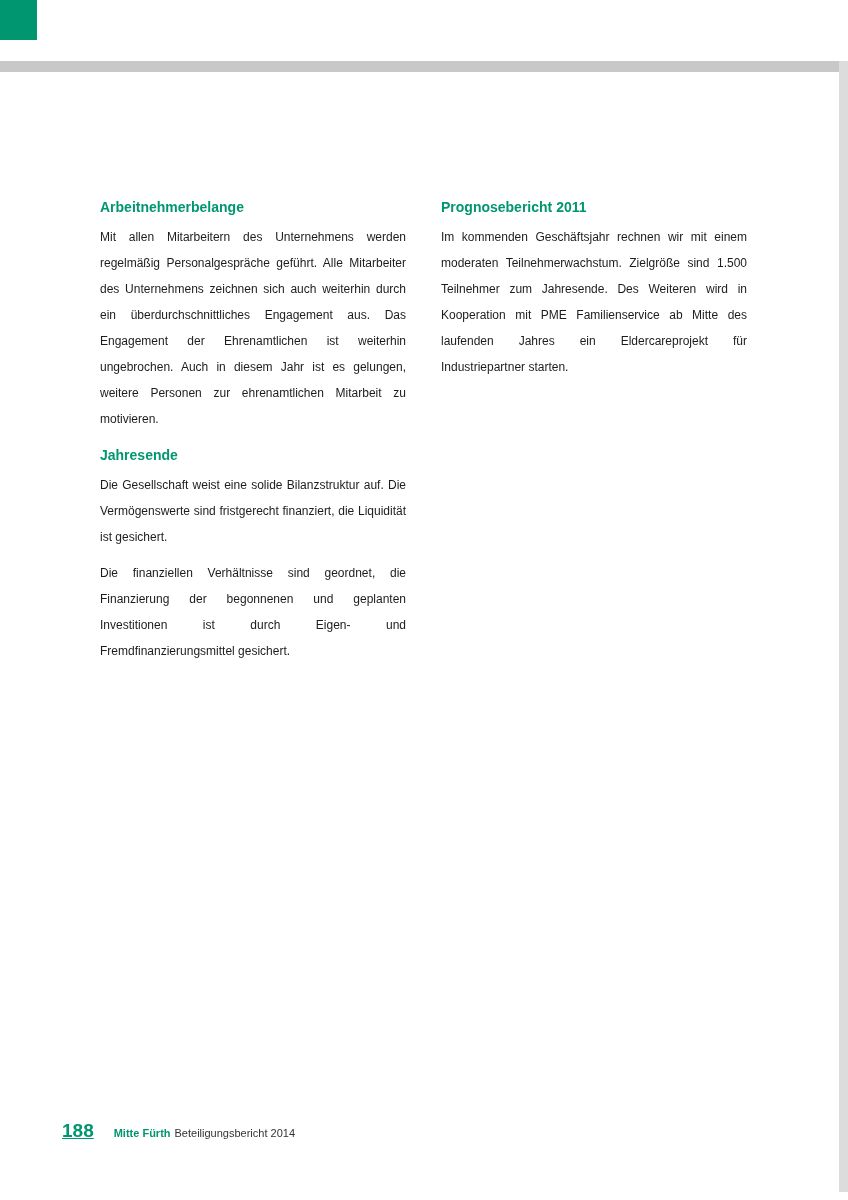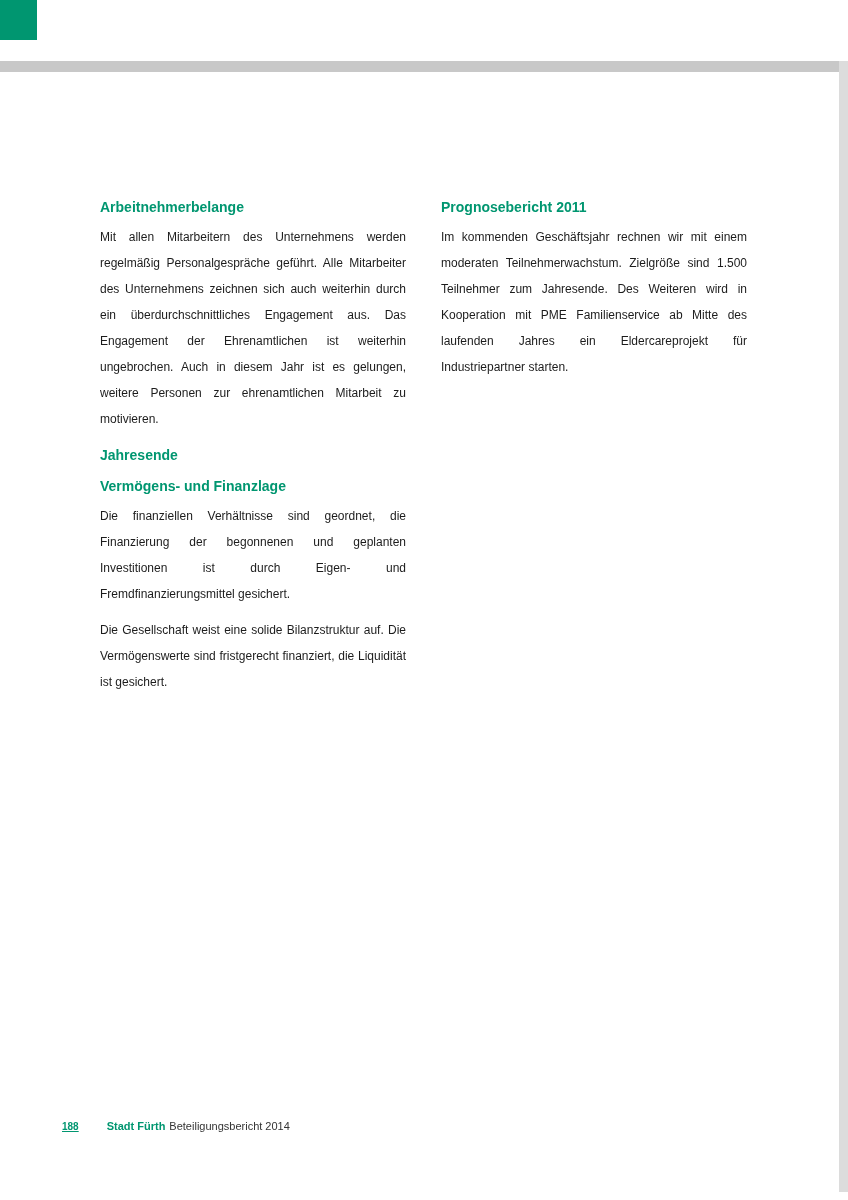--- a/index.html
+++ b/index.html
@@ -60,24 +60,24 @@
   }
   .footer {
     position: absolute;
     left: 62px;
     top: 1120px;
     width: 700px;
     display: flex;
     align-items: baseline;
   }
   .footer .page-number {
-    font-size: 10px;
+    font-size: 19px;
     font-weight: bold;
     color: var(--accent);
-    margin-right: 28px;
+    margin-right: 20px;
     text-decoration: underline;
   }
   .footer .brand {
     font-size: 11px;
     font-weight: bold;
     color: var(--accent);
     margin-right: 4px;
   }
   .footer .report-title {
     font-size: 11px;
@@ -88,26 +88,25 @@
 <body>
 
 <div class="corner-block"></div>
 <div class="top-bar"></div>
 <div class="edge-strip"></div>
 
 <div class="column left">
     <h2 class="heading">Arbeitnehmerbelange</h2>
     <p class="body-par">Mit allen Mitarbeitern des Unternehmens werden regelmäßig Personalgespräche geführt. Alle Mitarbeiter des Unternehmens zeichnen sich auch weiterhin durch ein überdurchschnittliches Engagement aus. Das Engagement der Ehrenamtlichen ist weiterhin ungebrochen. Auch in diesem Jahr ist es gelungen, weitere Personen zur ehrenamtlichen Mitarbeit zu motivieren.</p>
     <h2 class="heading">Jahresende</h2>
-    <h2 class="heading">Vermögens- und Finanzlage</h2>
+    <p class="body-par">Die Gesellschaft weist eine solide Bilanzstruktur auf. Die Vermögenswerte sind fristgerecht finanziert, die Liquidität ist gesichert.</p>
     <p class="body-par">Die finanziellen Verhältnisse sind geordnet, die Finanzierung der begonnenen und geplanten Investitionen ist durch Eigen- und Fremdfinanzierungsmittel gesichert.</p>
-    <p class="body-par">Die Gesellschaft weist eine solide Bilanzstruktur auf. Die Vermögenswerte sind fristgerecht finanziert, die Liquidität ist gesichert.</p>
   </div>
 <div class="column right">
     <h2 class="heading">Prognosebericht 2011</h2>
     <p class="body-par">Im kommenden Geschäftsjahr rechnen wir mit einem moderaten Teilnehmerwachstum. Zielgröße sind 1.500 Teilnehmer zum Jahresende. Des Weiteren wird in Kooperation mit PME Familienservice ab Mitte des laufenden Jahres ein Eldercareprojekt für Industriepartner starten.</p>
   </div>
 
 <div class="footer">
   <span class="page-number">188</span>
-  <span class="brand">Stadt Fürth</span>
+  <span class="brand">Mitte Fürth</span>
   <span class="report-title">Beteiligungsbericht 2014</span>
 </div>
 
 </body></html>

